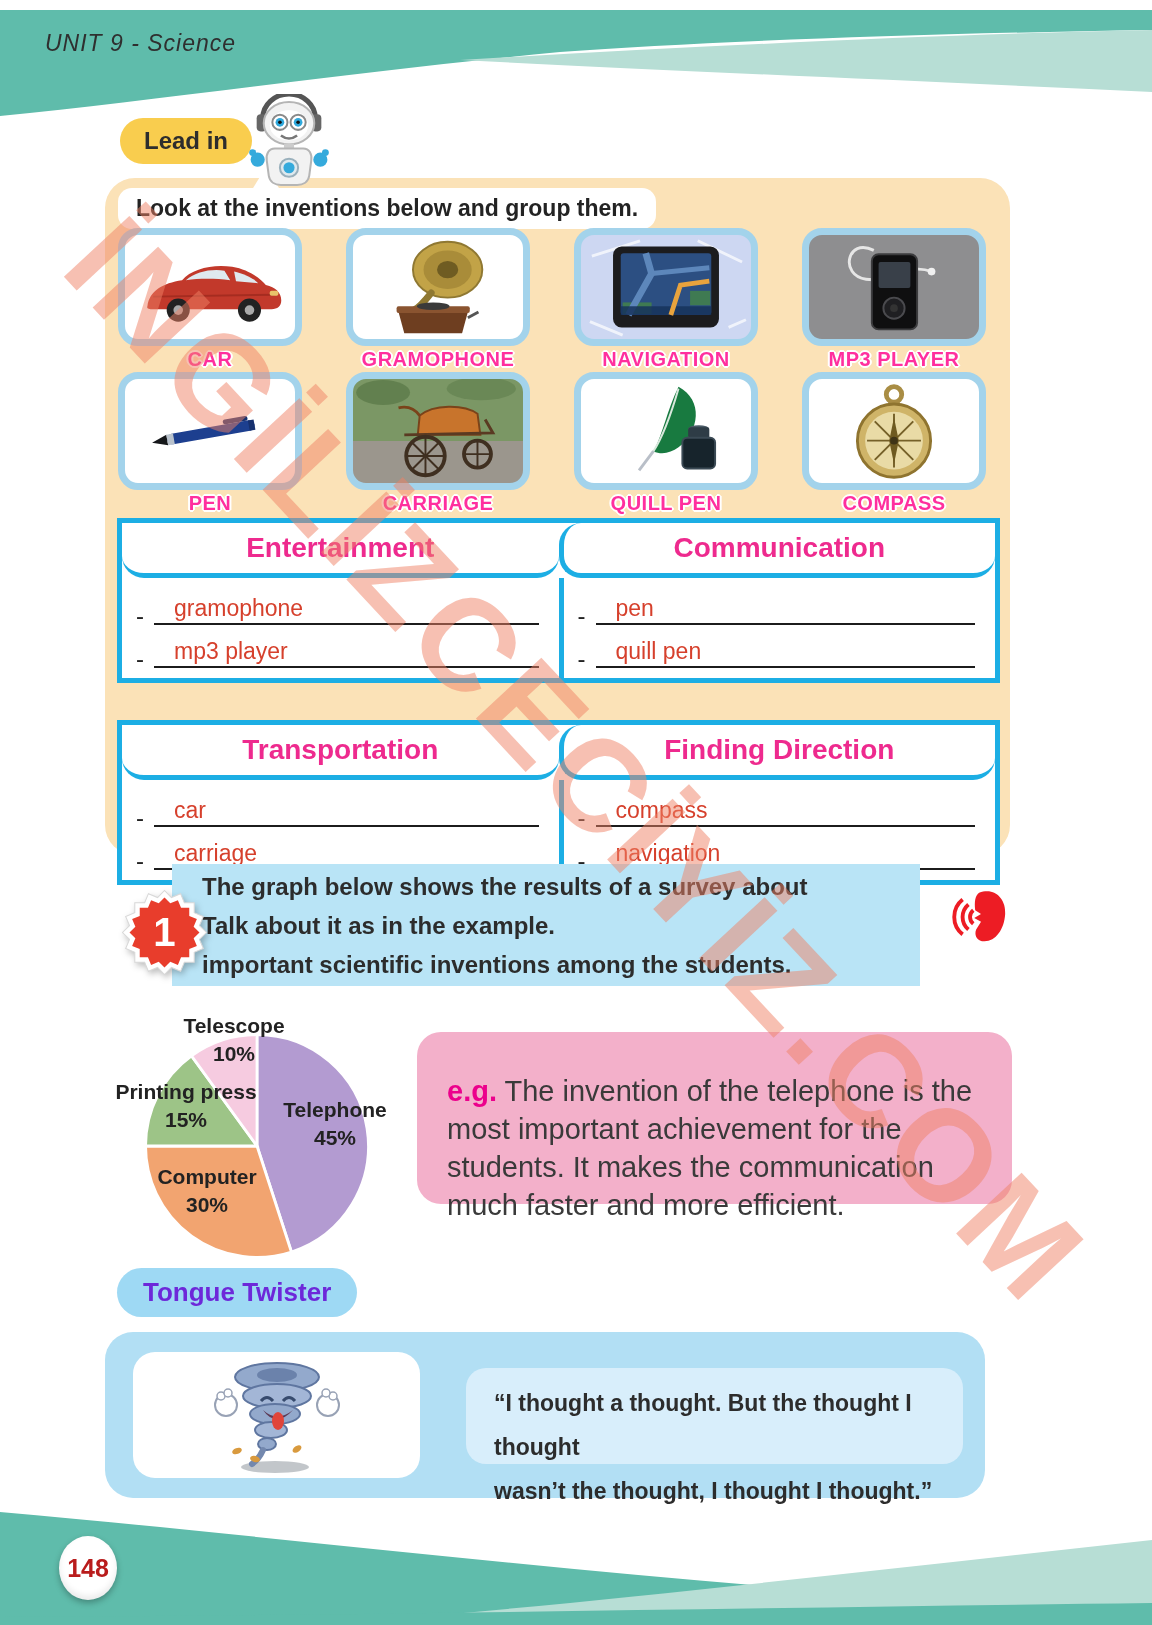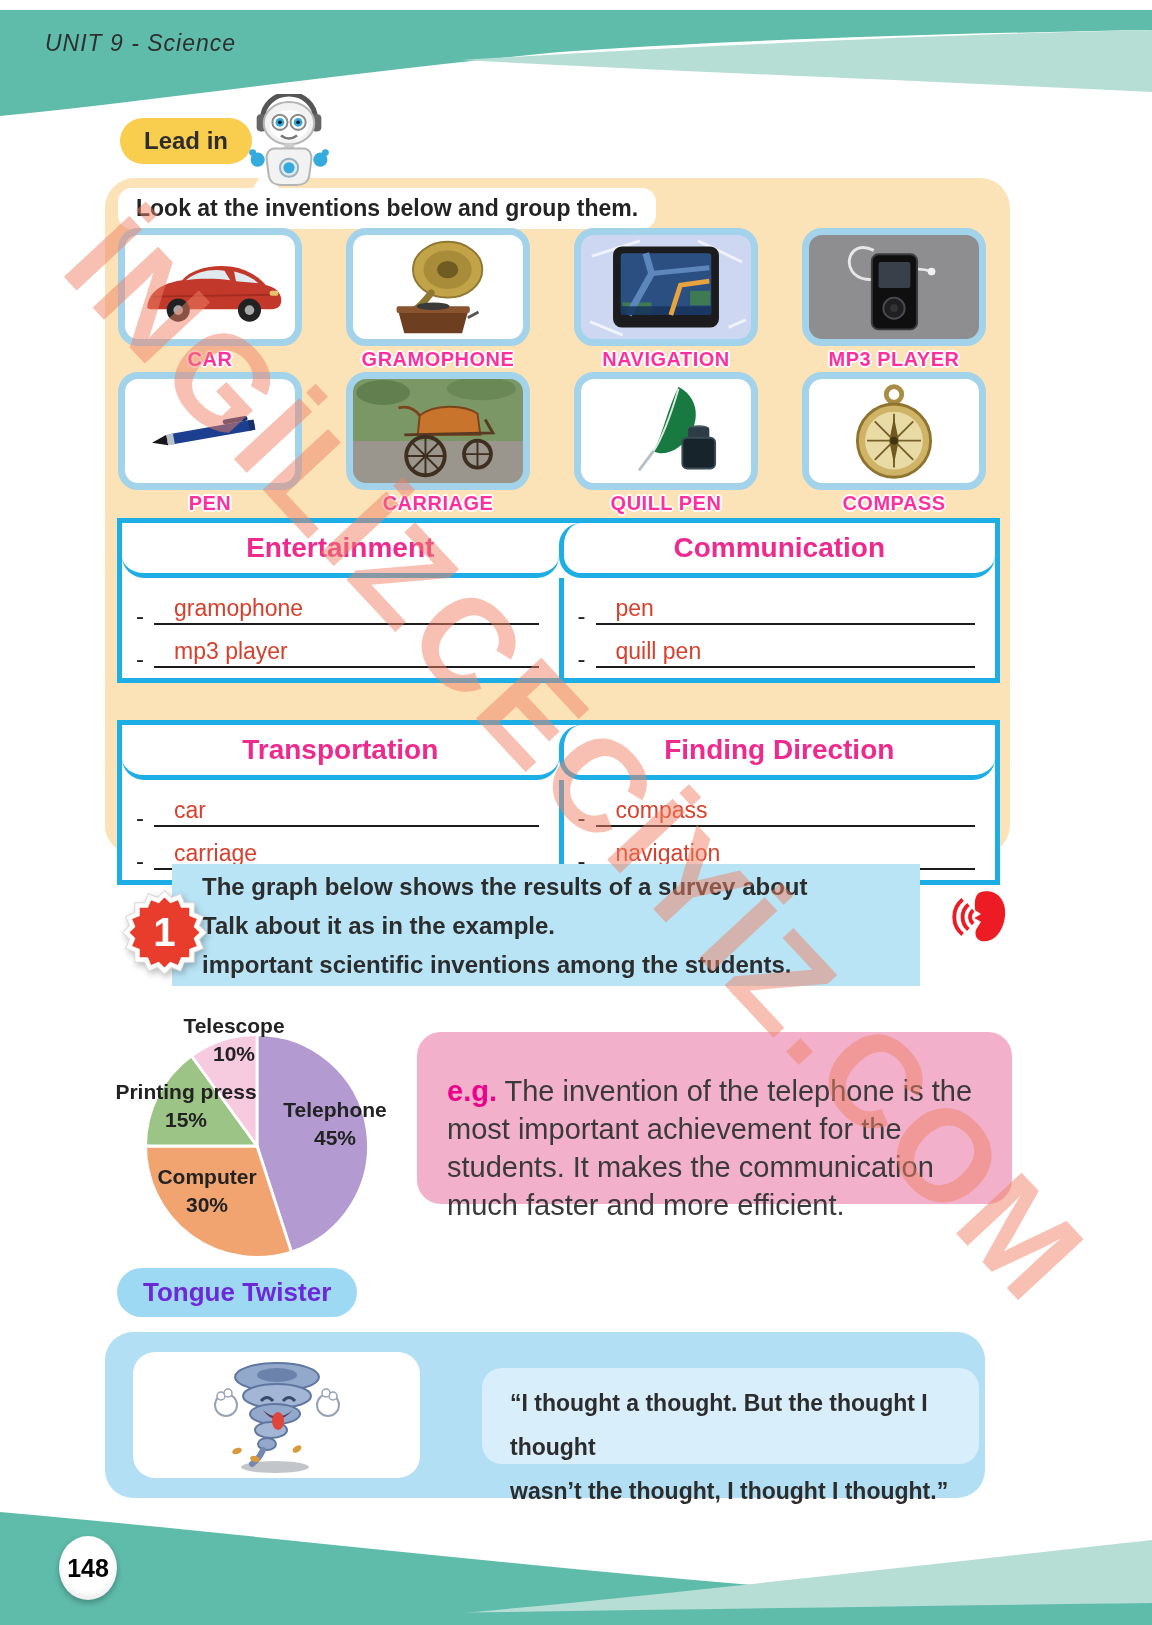--- a/index.html
+++ b/index.html
@@ -70,27 +70,27 @@
   .example-text{font-size:29px;line-height:38px;color:#3a3a3a;}
   .eg{color:#ec008c;font-weight:bold;}
 
   
   .tt-pill{position:absolute;left:117px;top:1268px;z-index:5;background:#9ed9f4;color:#6d28d9;
            font-weight:bold;font-size:26px;padding:9px 26px;border-radius:27px;}
   .tt-box{position:absolute;left:105px;top:1332px;width:880px;height:166px;background:#b2dff4;
           border-radius:28px;z-index:4;}
   .tt-card{position:absolute;left:133px;top:1352px;width:287px;height:126px;background:#ffffff;
            border-radius:22px;z-index:5;display:flex;align-items:center;justify-content:center;}
-  .tt-bubble{position:absolute;left:482px;top:1368px;width:497px;height:96px;background:#d8eefb;
+  .tt-bubble{position:absolute;left:466px;top:1368px;width:497px;height:96px;background:#d8eefb;
              border-radius:20px;z-index:5;padding:13px 0 0 28px;box-sizing:border-box;}
   .tt-line{font-size:23px;font-weight:bold;color:#2c2c2c;line-height:44px;}
 
   .page-oval{position:absolute;left:59px;top:1536px;width:58px;height:64px;background:#ffffff;
              border-radius:50%;z-index:6;display:flex;align-items:center;justify-content:center;
-             font-size:25px;font-weight:bold;color:#000000;
+             font-size:25px;font-weight:bold;color:#b91c1c;
              box-shadow:0 3px 6px rgba(0,0,0,.28), inset 0 -4px 6px rgba(0,0,0,.08);}
 
   .watermark{position:absolute;left:576px;top:760px;transform:translate(-50%,-50%) rotate(47deg);
              z-index:40;font-size:130px;font-weight:bold;letter-spacing:6px;white-space:nowrap;
              color:rgba(240,129,102,0.5);pointer-events:none;}
 </style>
 </head>
 <body>
 
 <div id="page">

